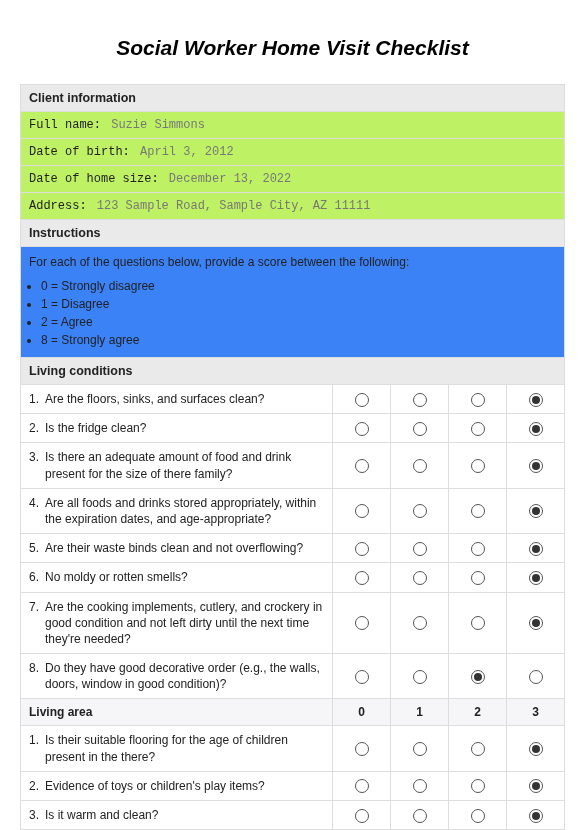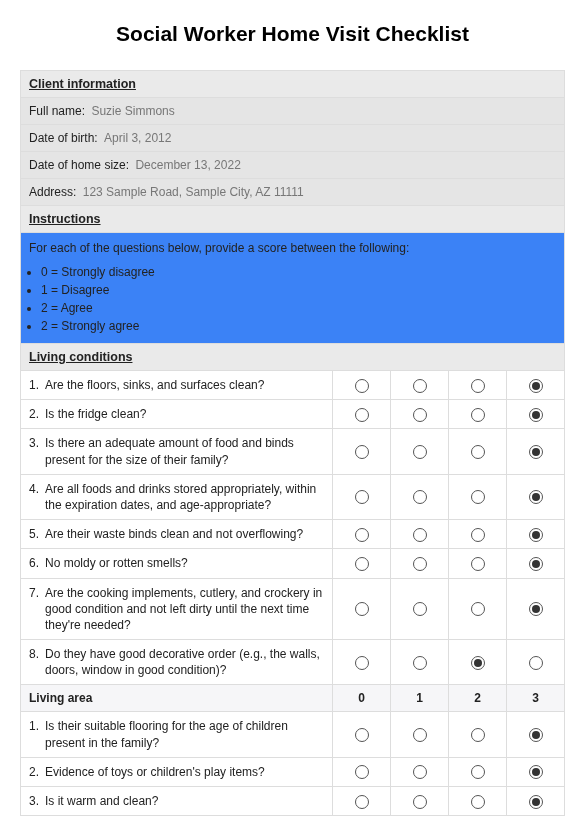--- a/index.html
+++ b/index.html
@@ -9,40 +9,41 @@
     background: #fff;
     width: 585px;
     margin: 0 auto;
     color: #222;
   }
   .container { padding: 12px 20px; }
   h1 {
     text-align: center;
     font-size: 21px;
     font-weight: bold;
-    margin: 10px 0 24px 0;
+    margin: 24px 0 24px 0;
     color: #000;
+    font-style: italic;
   }
   table {
     width: 100%;
     border-collapse: collapse;
   }
   td, th {
     border: 1px solid #ddd;
     padding: 6px 8px;
     vertical-align: middle;
   }
   .section-header {
     background: #eaeaea;
     font-weight: bold;
     font-size: 12.5px;
-    text-decoration: underline;
   }
   .field-row {
-    background: #e5e5e5;
+    background: #bef264;
+    font-family: Liberation Mono, monospace;
   }
   .field-label {
     color: #222;
   }
   .field-value {
     color: #777;
     margin-left: 3px;
   }
   .instructions-body {
     background: #3b82f6;
@@ -131,21 +132,21 @@
     <tr>
           <td class="section-header" colspan="5">Instructions</td>
         </tr>
     <tr>
           <td class="instructions-body" colspan="5">
       <div>For each of the questions below, provide a score between the following:</div>
       <ul>
         <li>0 = Strongly disagree</li>
         <li>1 = Disagree</li>
         <li>2 = Agree</li>
-        <li>2 = Strongly agree</li>
+        <li>8 = Strongly agree</li>
       </ul>
     </td>
         </tr>
 
     <tr>
           <td class="section-header" colspan="5">Living conditions</td>
         </tr>
 
     </tbody>
       <tbody id="kitchen-rows">
@@ -170,21 +171,21 @@
           </td>
           <td class="radio-cell"><span class="radio"></span></td>
           <td class="radio-cell"><span class="radio"></span></td>
           <td class="radio-cell"><span class="radio"></span></td>
           <td class="radio-cell"><span class="radio selected"></span></td>
         </tr>
         <tr class="q-row">
           <td>
             <div class="q-text">
               <span class="q-num">3.</span>
-              <span class="q-body">Is there an adequate amount of food and binds present for the size of their family?</span>
+              <span class="q-body">Is there an adequate amount of food and drink present for the size of there family?</span>
             </div>
           </td>
           <td class="radio-cell"><span class="radio"></span></td>
           <td class="radio-cell"><span class="radio"></span></td>
           <td class="radio-cell"><span class="radio"></span></td>
           <td class="radio-cell"><span class="radio selected"></span></td>
         </tr>
         <tr class="q-row">
           <td>
             <div class="q-text">
@@ -254,21 +255,21 @@
       <td class="score-col">1</td>
       <td class="score-col">2</td>
       <td class="score-col">3</td>
     </tr>
     </tbody>
       <tbody id="living-rows">
         <tr class="q-row">
           <td>
             <div class="q-text">
               <span class="q-num">1.</span>
-              <span class="q-body">Is their suitable flooring for the age of children present in the family?</span>
+              <span class="q-body">Is their suitable flooring for the age of children present in the there?</span>
             </div>
           </td>
           <td class="radio-cell"><span class="radio"></span></td>
           <td class="radio-cell"><span class="radio"></span></td>
           <td class="radio-cell"><span class="radio"></span></td>
           <td class="radio-cell"><span class="radio selected"></span></td>
         </tr>
         <tr class="q-row">
           <td>
             <div class="q-text">

